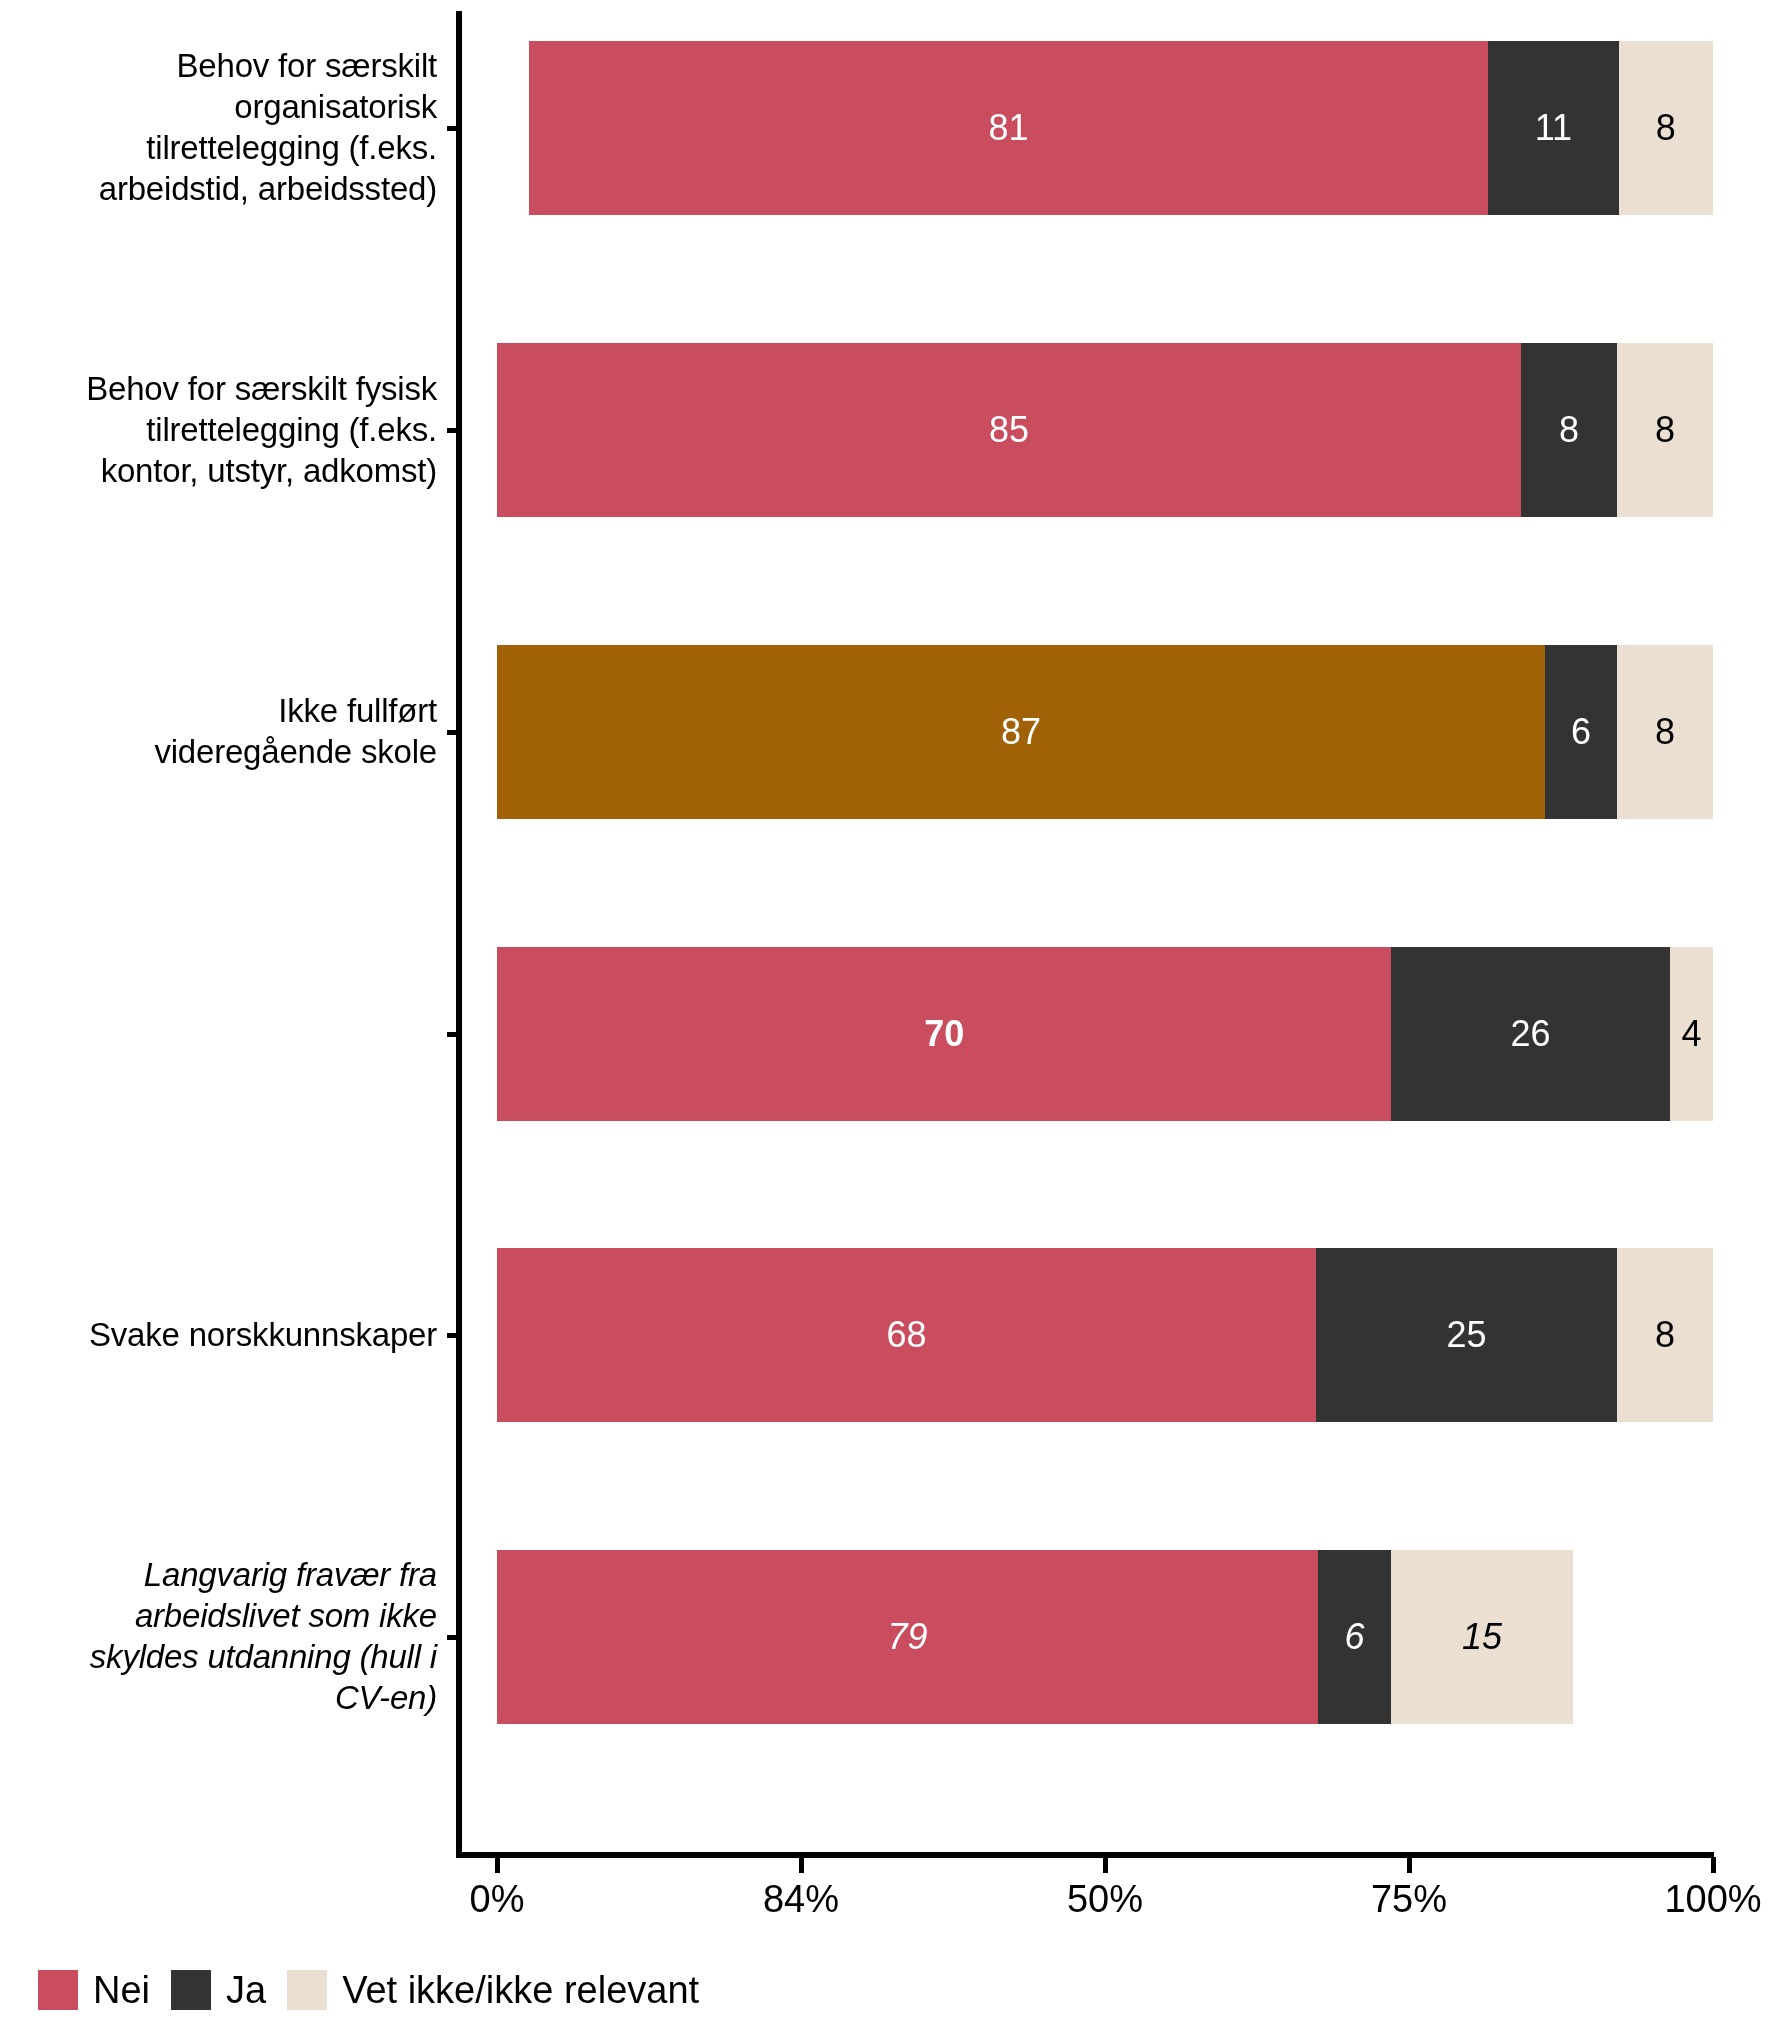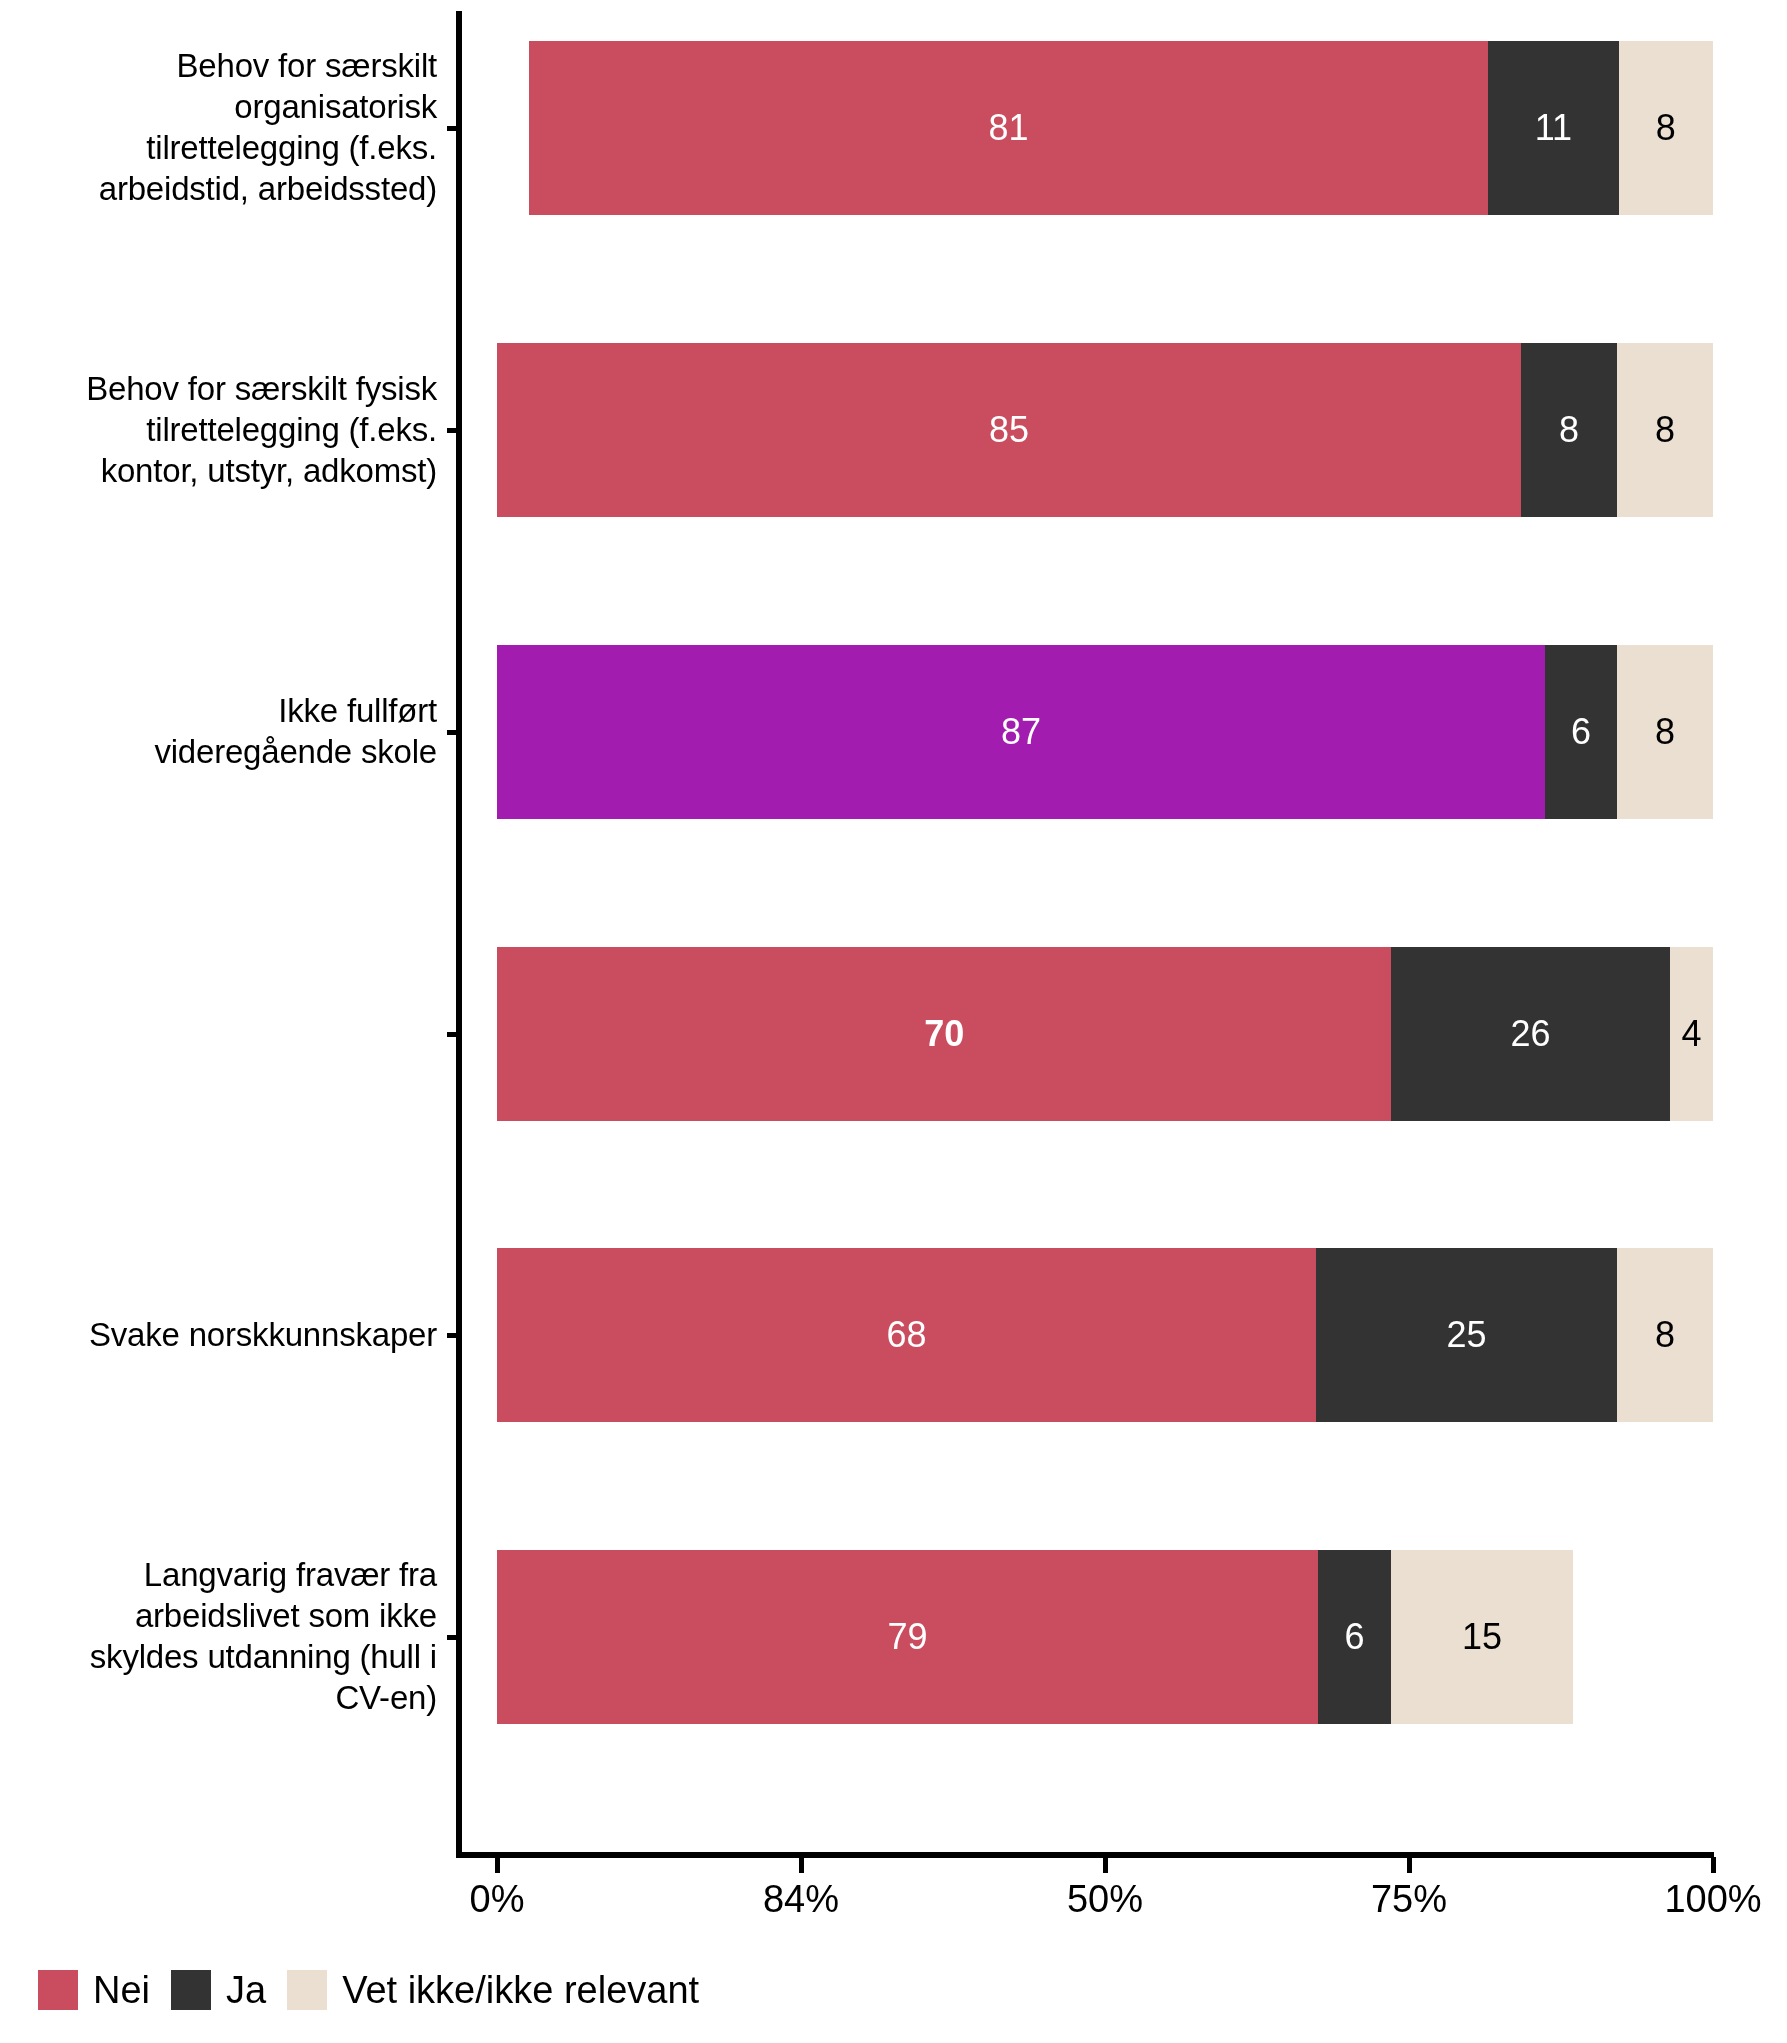--- a/index.html
+++ b/index.html
@@ -184,21 +184,21 @@
           </div>
         </div>
       </div>
       <div class="row" style="top: 645px; height: 174px;">
         <div class="label-wrap" style="top: 45px;">
           <div>Ikke fullført</div>
           <div>videregående skole</div>
         </div>
         <div class="tick-y" style="top: 85px;"></div>
         <div class="bar">
-          <div class="seg seg-nei" style="width: 1048px; background: #a21caf;">
+          <div class="seg seg-nei" style="width: 1048px; background: #a16207;">
             <span class="seg-label">87</span>
           </div>
           <div class="seg seg-ja" style="width: 72px; background: rgb(51, 51, 51);">
             <span class="seg-label">6</span>
           </div>
           <div class="seg seg-vet" style="width: 96px; background: rgb(234, 223, 208);">
             <span class="seg-label">8</span>
           </div>
         </div>
       </div>
@@ -226,21 +226,21 @@
             <span class="seg-label">68</span>
           </div>
           <div class="seg seg-ja" style="width: 301px; background: rgb(51, 51, 51);">
             <span class="seg-label">25</span>
           </div>
           <div class="seg seg-vet" style="width: 96px; background: rgb(234, 223, 208);">
             <span class="seg-label">8</span>
           </div>
         </div>
       </div>
-      <div class="row" style="top: 1550px; height: 174px;">
+      <div class="row" style="top: 1550px; height: 174px; font-style: italic;">
         <div class="label-wrap" style="top: 4px;">
           <div>Langvarig fravær fra</div>
           <div>arbeidslivet som ikke</div>
           <div>skyldes utdanning (hull i</div>
           <div>CV-en)</div>
         </div>
         <div class="tick-y" style="top: 85px;"></div>
         <div class="bar">
           <div class="seg seg-nei" style="width: 821px; background: rgb(201, 77, 95);">
             <span class="seg-label">79</span>

